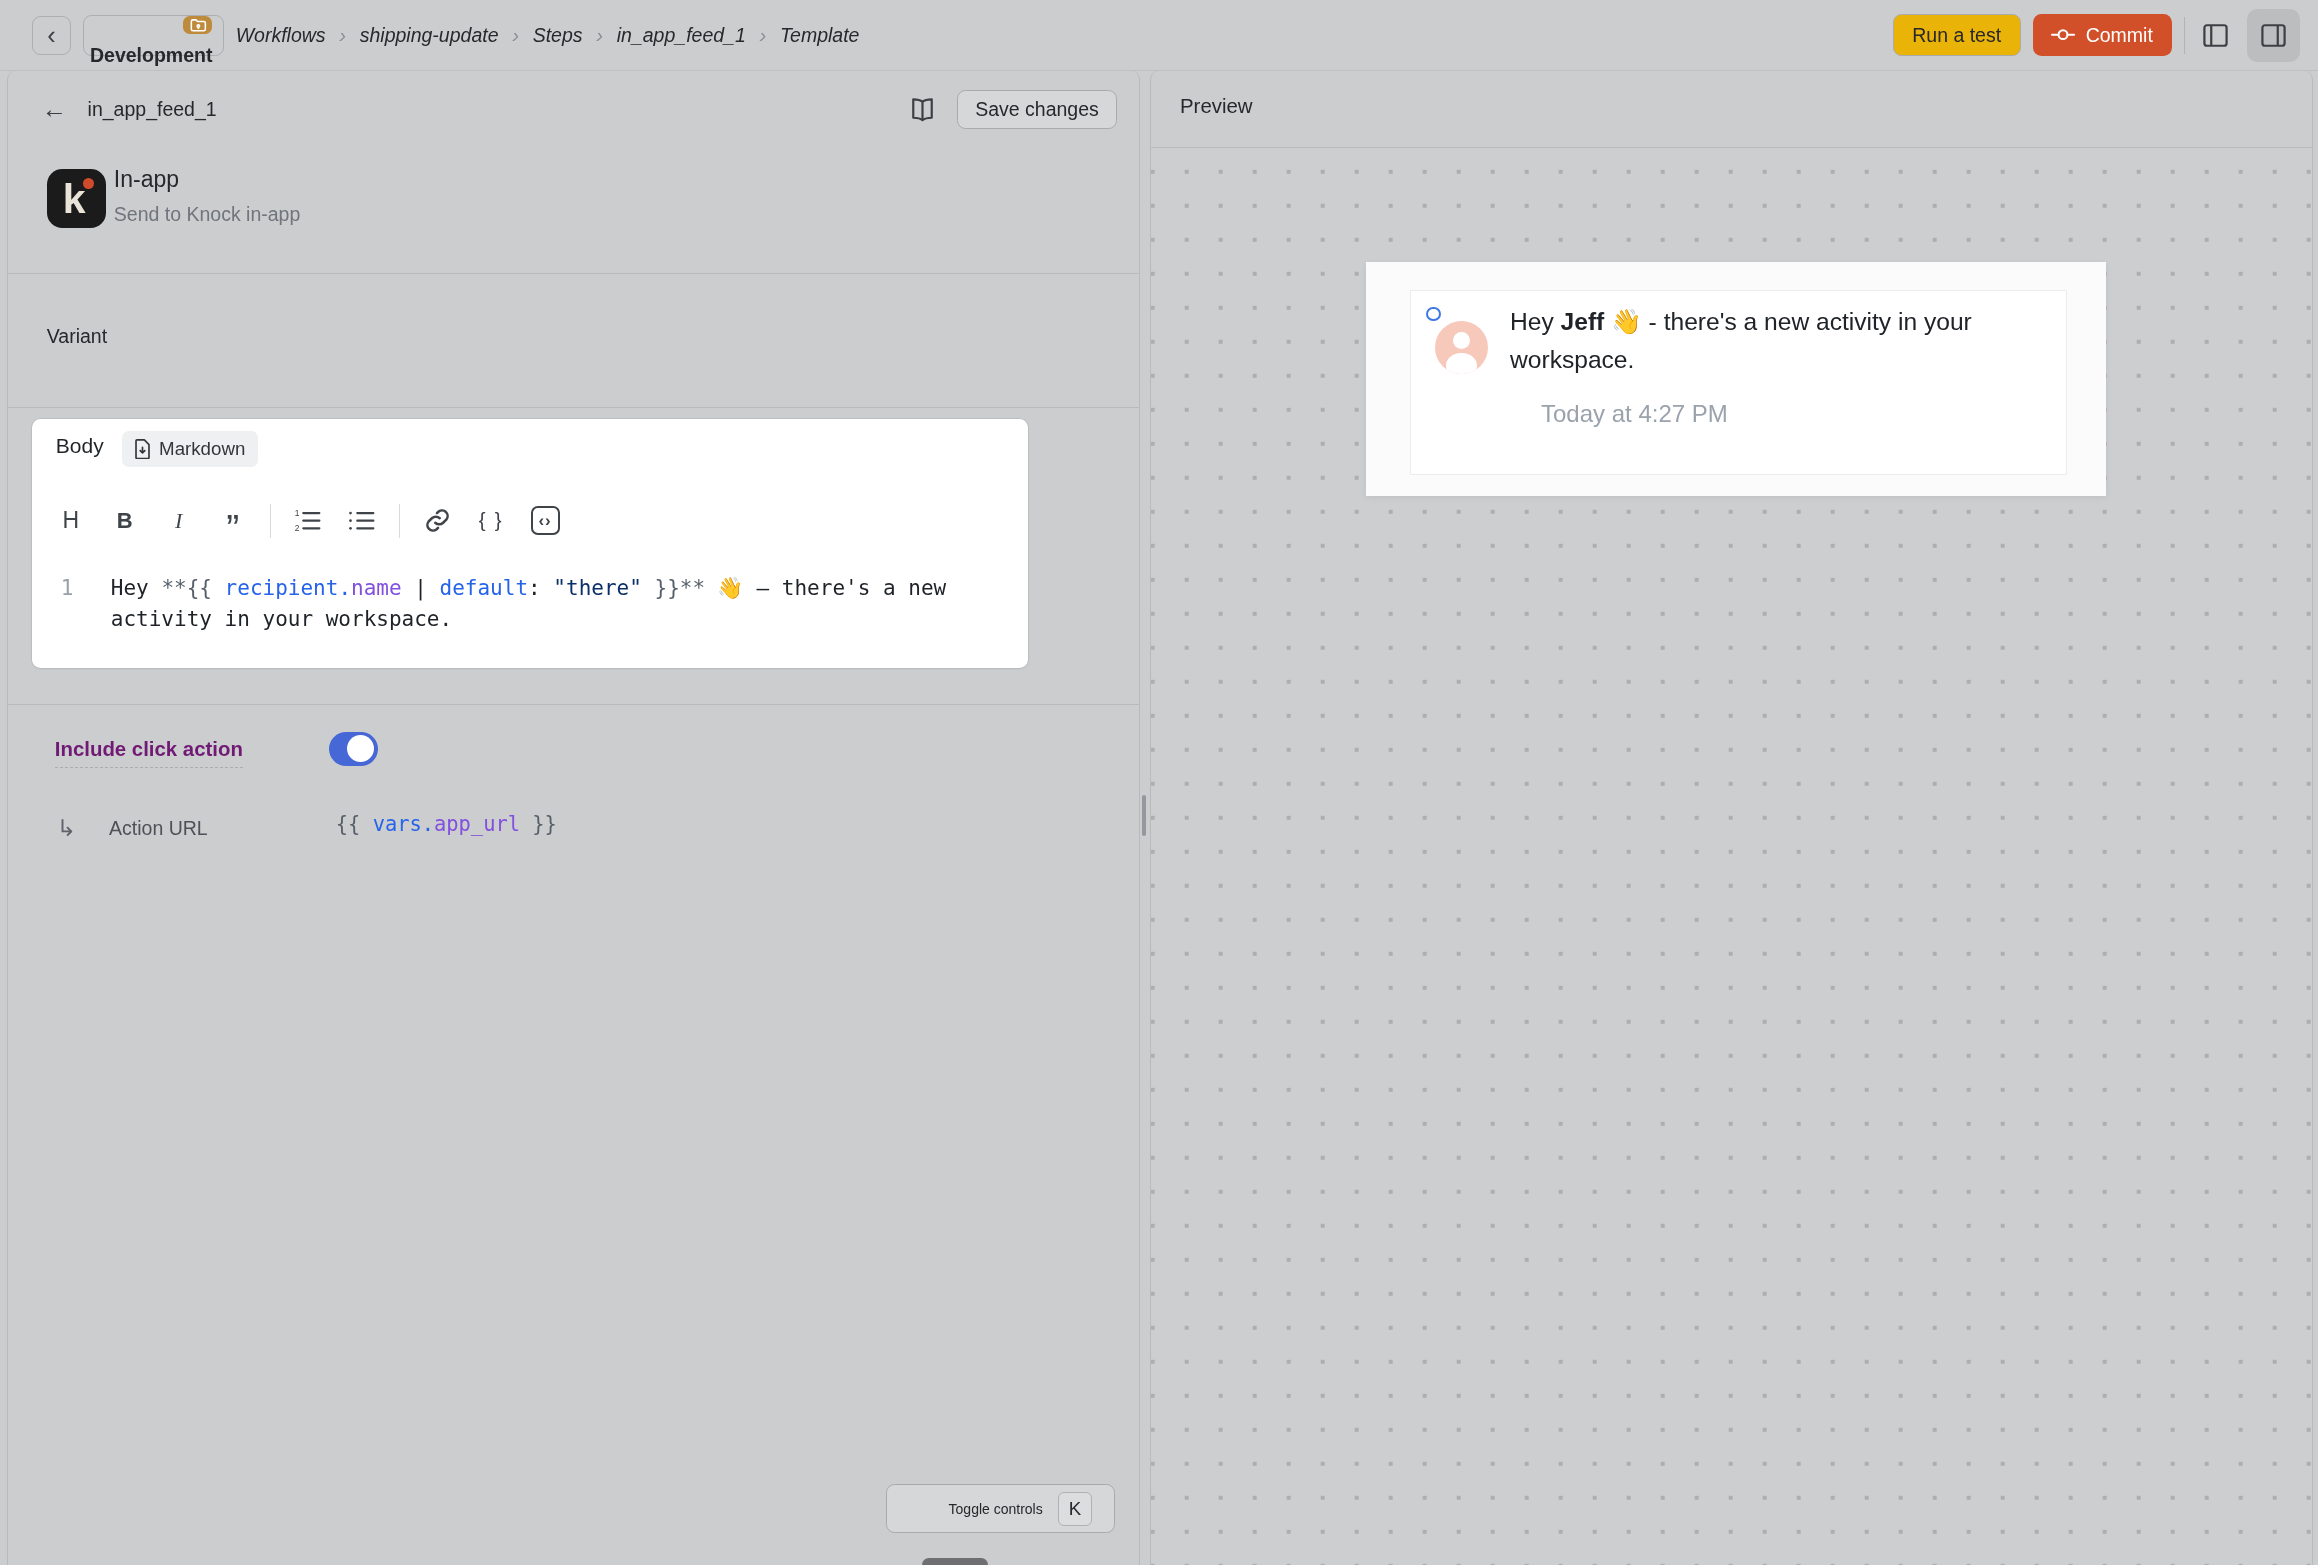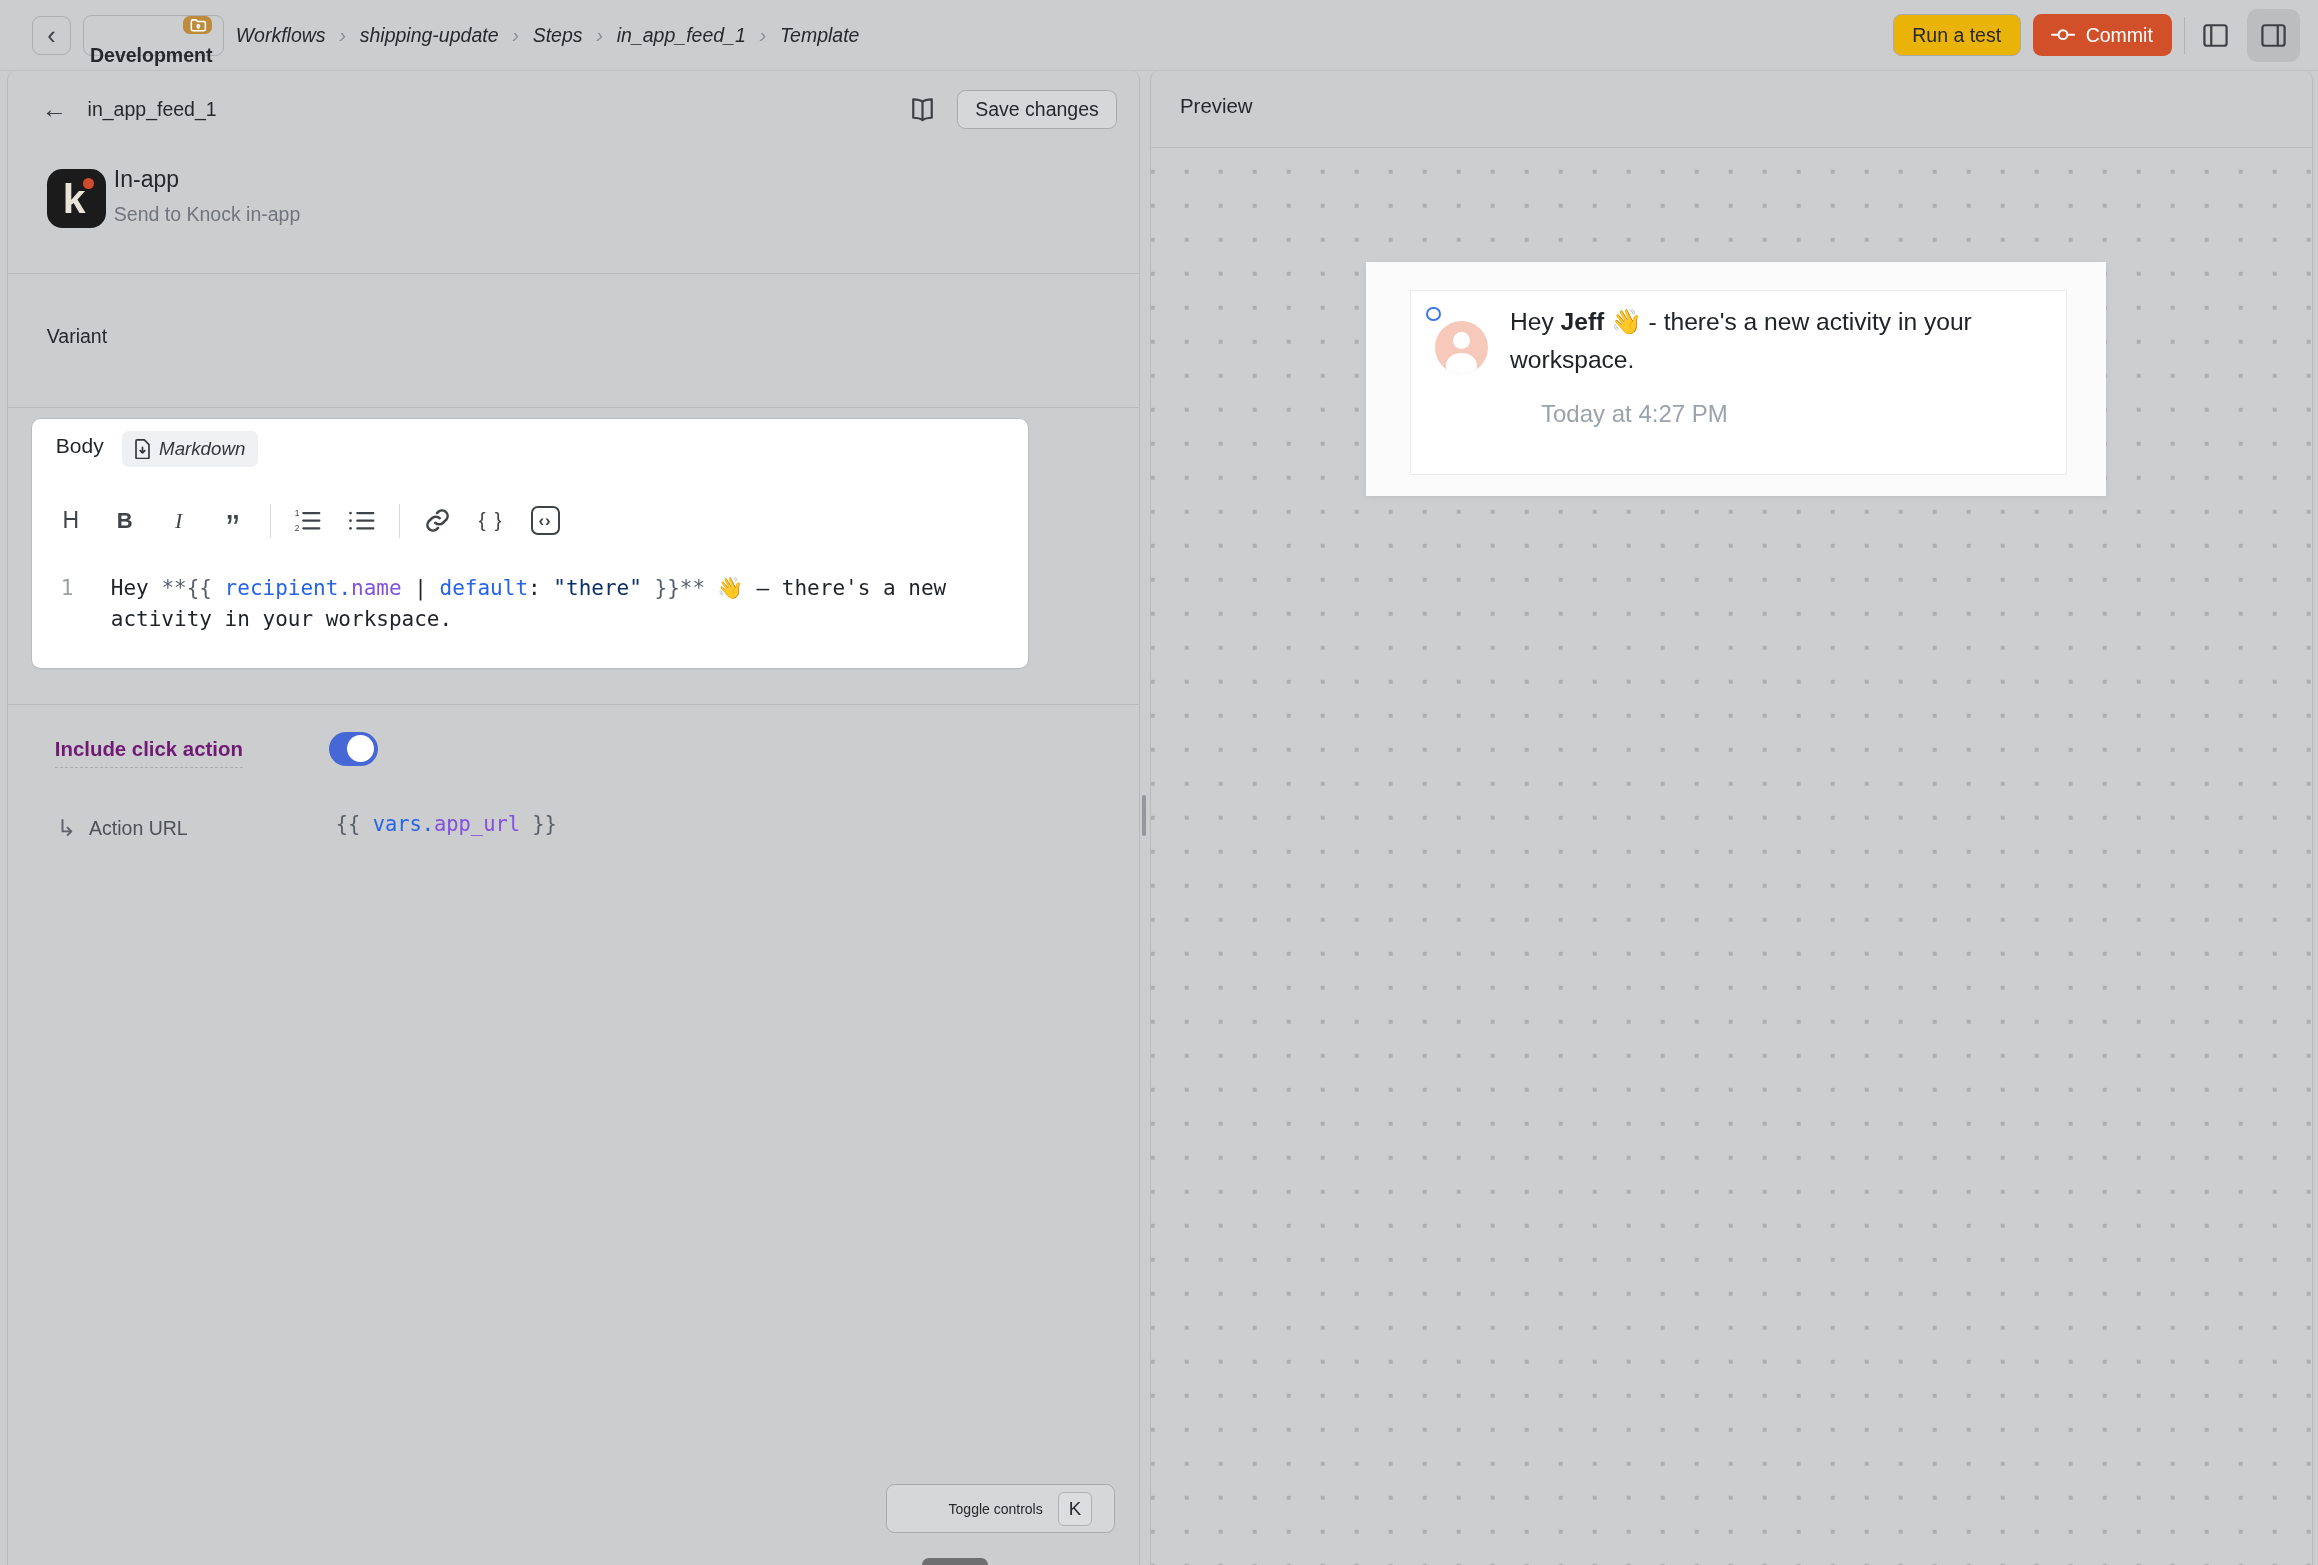--- a/index.html
+++ b/index.html
@@ -65,21 +65,21 @@
   .segment { flex:1; display:flex; align-items:center; justify-content:center;
     font-size:19.5px; color:#2b2d30; cursor:pointer; border-radius:7.6px; }
   .segment.selected { background:#d9dadc; border:0.8px solid #a6a7a9; font-weight:500; }
 
   
   .body-card { position:absolute; left:24px; top:348px; width:996px; height:249px;
     background:#ffffff; border-radius:8.5px; box-shadow:0 0 0 0.8px rgba(0,0,0,0.07), 0 0.8px 2.5px rgba(0,0,0,0.05); }
   .body-label { position:absolute; left:24px; top:15.3px; font-size:21px; font-weight:500; color:#1f2328; }
   .md-badge { position:absolute; left:90px; top:12px; height:36px; border-radius:6.8px;
     background:#eef0f1; display:flex; align-items:center; gap:7.6px; padding:0 12.7px; cursor:pointer; }
-  .md-badge span { font-size:18.7px; color:#33373b;font-style:italic; }
+  .md-badge span { font-size:18.7px; color:#33373b; }
   .toolbar { position:absolute; left:20.4px; top:81px; height:41px; display:flex; align-items:center; }
   .tool { width:37px; height:37px; margin-right:17px; display:flex; align-items:center; justify-content:center;
     color:#3f4449; background:none; border:none; cursor:pointer; }
   .tool.t-h { font-size:23px; font-weight:500; }
   .tool.t-b { font-size:22px; font-weight:700; }
   .tool.t-i { font-size:22px; font-style:italic; font-family:"Liberation Serif", serif; }
   .tool.t-q { font-size:39px; line-height:17px; padding-top:15.3px; }
   .tool.t-br { font-size:20.4px; font-weight:500; letter-spacing:1.7px; }
   .tool-sep { width:0.8px; height:34px; background:#d8dadd; margin:0 18.7px 0 1.7px; }
   .cb-box { width:29px; height:29px; border:2.1px solid #3f4449; border-radius:6.8px;
@@ -92,21 +92,21 @@
   .tok-var { color:#2563eb; } .tok-prop { color:#8250df; } .tok-str { color:#0a3069; }
 
   
   .click-label { position:absolute; left:47px; top:667px; font-size:20.4px; font-weight:700; color:#701a75;
     border-bottom:1.7px dashed #adadad; padding-bottom:6px; }
   .toggle { position:absolute; left:321px; top:661px; width:49px; height:34px; border-radius:17px;
     background:#4568d6; cursor:pointer; }
   .toggle .knob { position:absolute; right:3.4px; top:3.4px; width:27px; height:27px; border-radius:50%; background:#ffffff; }
   .action-row { position:absolute; left:49px; top:740px; height:34px; display:flex; align-items:center; }
   .action-arrow { font-size:23px; color:#5f646b; }
-  .action-label { margin-left:13px; font-size:19.5px; color:#4d5259; }
+  .action-label { margin-left:33px; font-size:19.5px; color:#4d5259; }
   .action-value { position:absolute; left:328px; top:741px; font-family:"DejaVu Sans Mono", monospace; font-size:20.4px; }
 
   
   .toggle-controls { position:absolute; left:878px; top:1413px; height:49px; width:229px;
     border:0.8px solid #a9aaac; border-radius:8.5px; background:#d6d7d8;
     display:flex; align-items:center; justify-content:center; gap:15.3px; cursor:pointer; }
   .toggle-controls .lbl { font-size:14px; color:#26282b;margin-left:40px; }
   .kbd { width:34px; height:34px; border:0.8px solid #b0b1b3; border-radius:6px; background:#dcdddf;
     display:flex; align-items:center; justify-content:center; font-size:18.7px; color:#26282b; }
   .dark-peek { position:absolute; left:914px; top:1487px; width:66px; height:7.6px;

